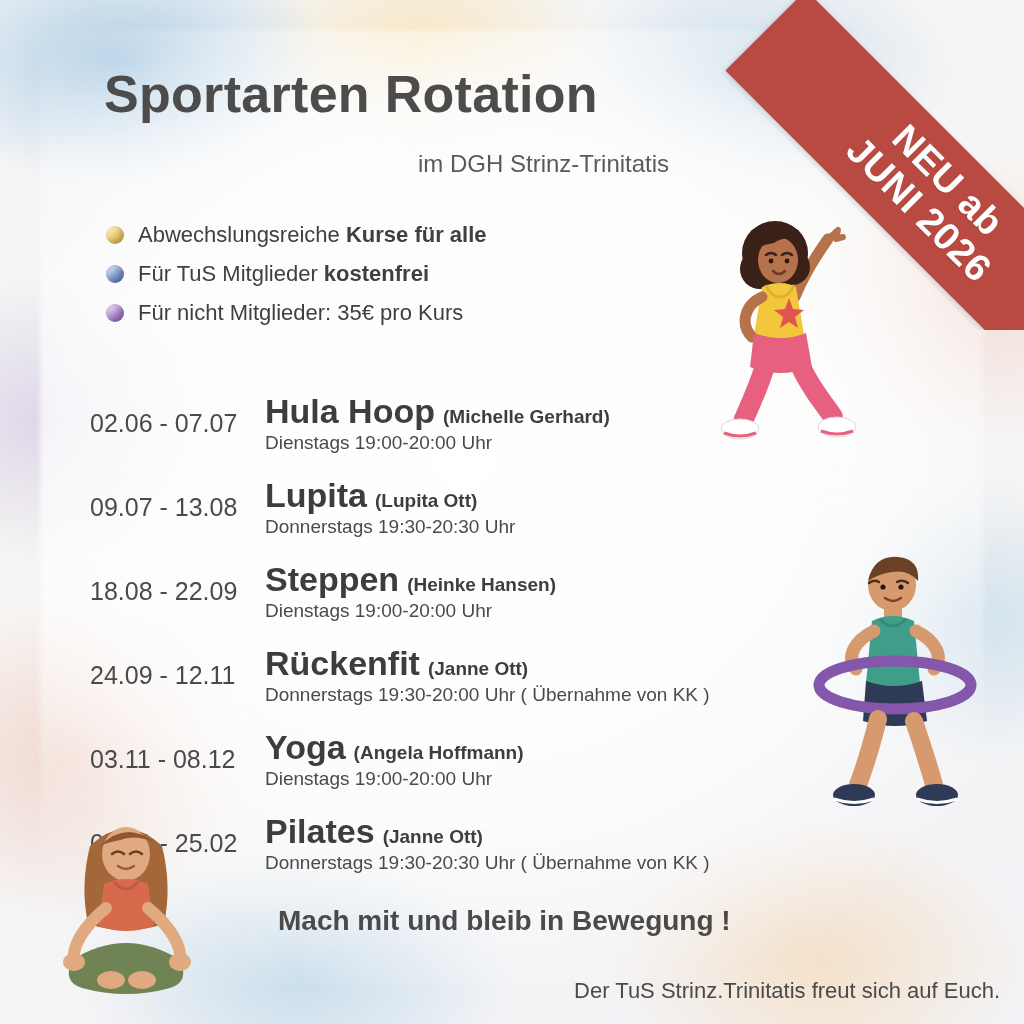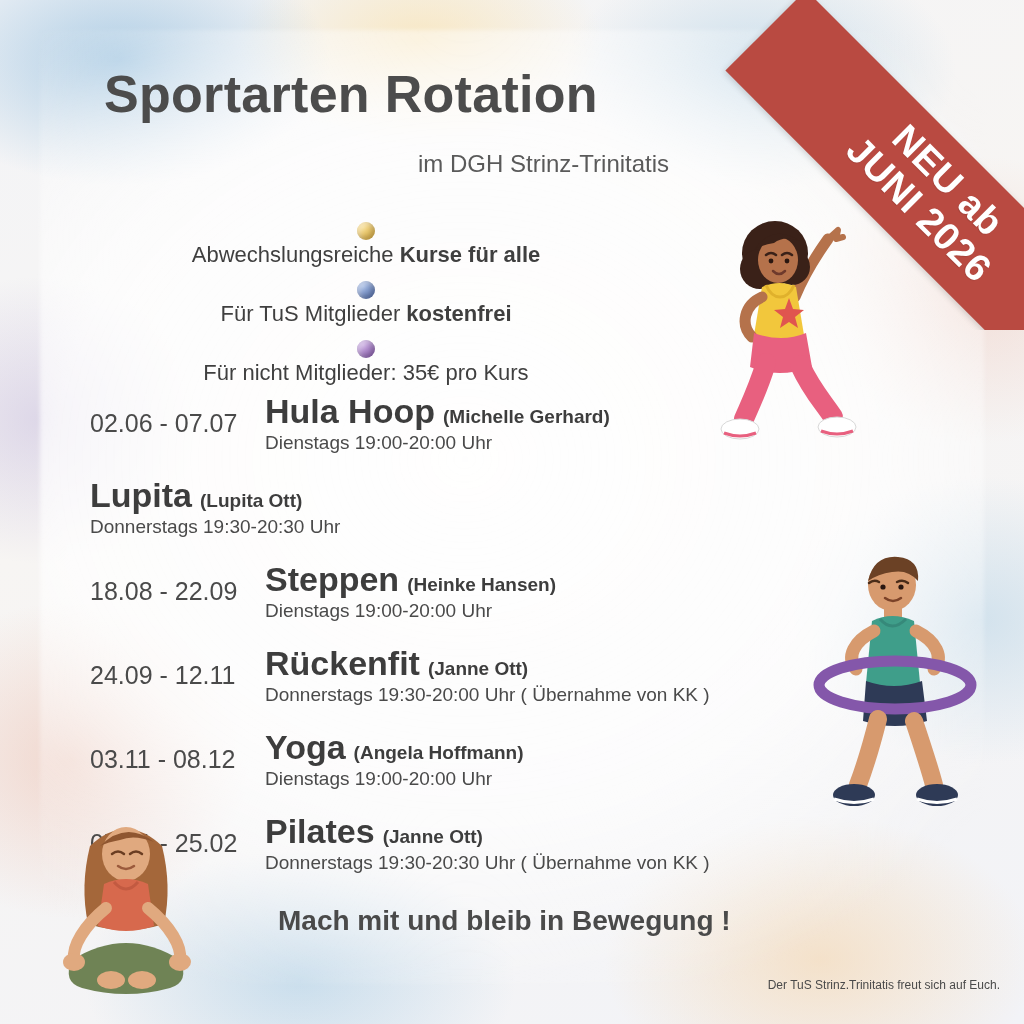--- a/index.html
+++ b/index.html
@@ -87,25 +87,24 @@
 
   
   #bullets {
     position: absolute;
     left: 106px; top: 222px;
     width: 520px;
   }
   .bullet-row {
     display: flex;
     align-items: center;
-    gap: 2px;
+    gap: 14px;
     margin-bottom: 13px;
     font-size: 22px;
     color: #3f3f3f;
-    flex-direction: column;
   }
   .bullet-dot {
     width: 18px; height: 18px;
     border-radius: 50%;
     flex: 0 0 auto;
     box-shadow: inset -3px -3px 5px rgba(0,0,0,0.18), inset 3px 3px 5px rgba(255,255,255,0.45);
   }
   .b-gold  { background: radial-gradient(circle at 35% 30%, #f4d98a, #d8a93b); }
   .b-blue  { background: radial-gradient(circle at 35% 30%, #9fb6e0, #4f6aa8); }
   .b-purple{ background: radial-gradient(circle at 35% 30%, #c6a7de, #8457aa); }
@@ -164,21 +163,21 @@
   #slogan {
     position: absolute;
     left: 278px; top: 905px;
     font-size: 28px;
     font-weight: bold;
     color: #4a4a4a;
   }
   #club-note {
     position: absolute;
     right: 24px; top: 978px;
-    font-size: 12px;
+    font-size: 22px;
     color: #4a4a4a;
     text-align: right;
   }
 
   
   .figure { position: absolute; }
   #fig-zumba { left: 700px; top: 205px; width: 190px; height: 270px; }
   #fig-hoop  { left: 800px; top: 545px; width: 190px; height: 275px; }
   #fig-yoga  { left: 32px;  top: 810px; width: 190px; height: 205px; }
 </style>
@@ -226,20 +225,21 @@
       <div class="c-body">
         <div class="c-head">
           <span class="c-name">Hula Hoop</span>
           <span class="c-trainer">(Michelle Gerhard)</span>
         </div>
         <div class="c-time">Dienstags 19:00-20:00 Uhr</div>
       </div>
     </div>
 
     <div class="course">
+      <div class="c-dates">09.07 - 13.08</div>
       <div class="c-body">
         <div class="c-head">
           <span class="c-name">Lupita</span>
           <span class="c-trainer">(Lupita Ott)</span>
         </div>
         <div class="c-time">Donnerstags 19:30-20:30 Uhr</div>
       </div>
     </div>
 
     <div class="course">

